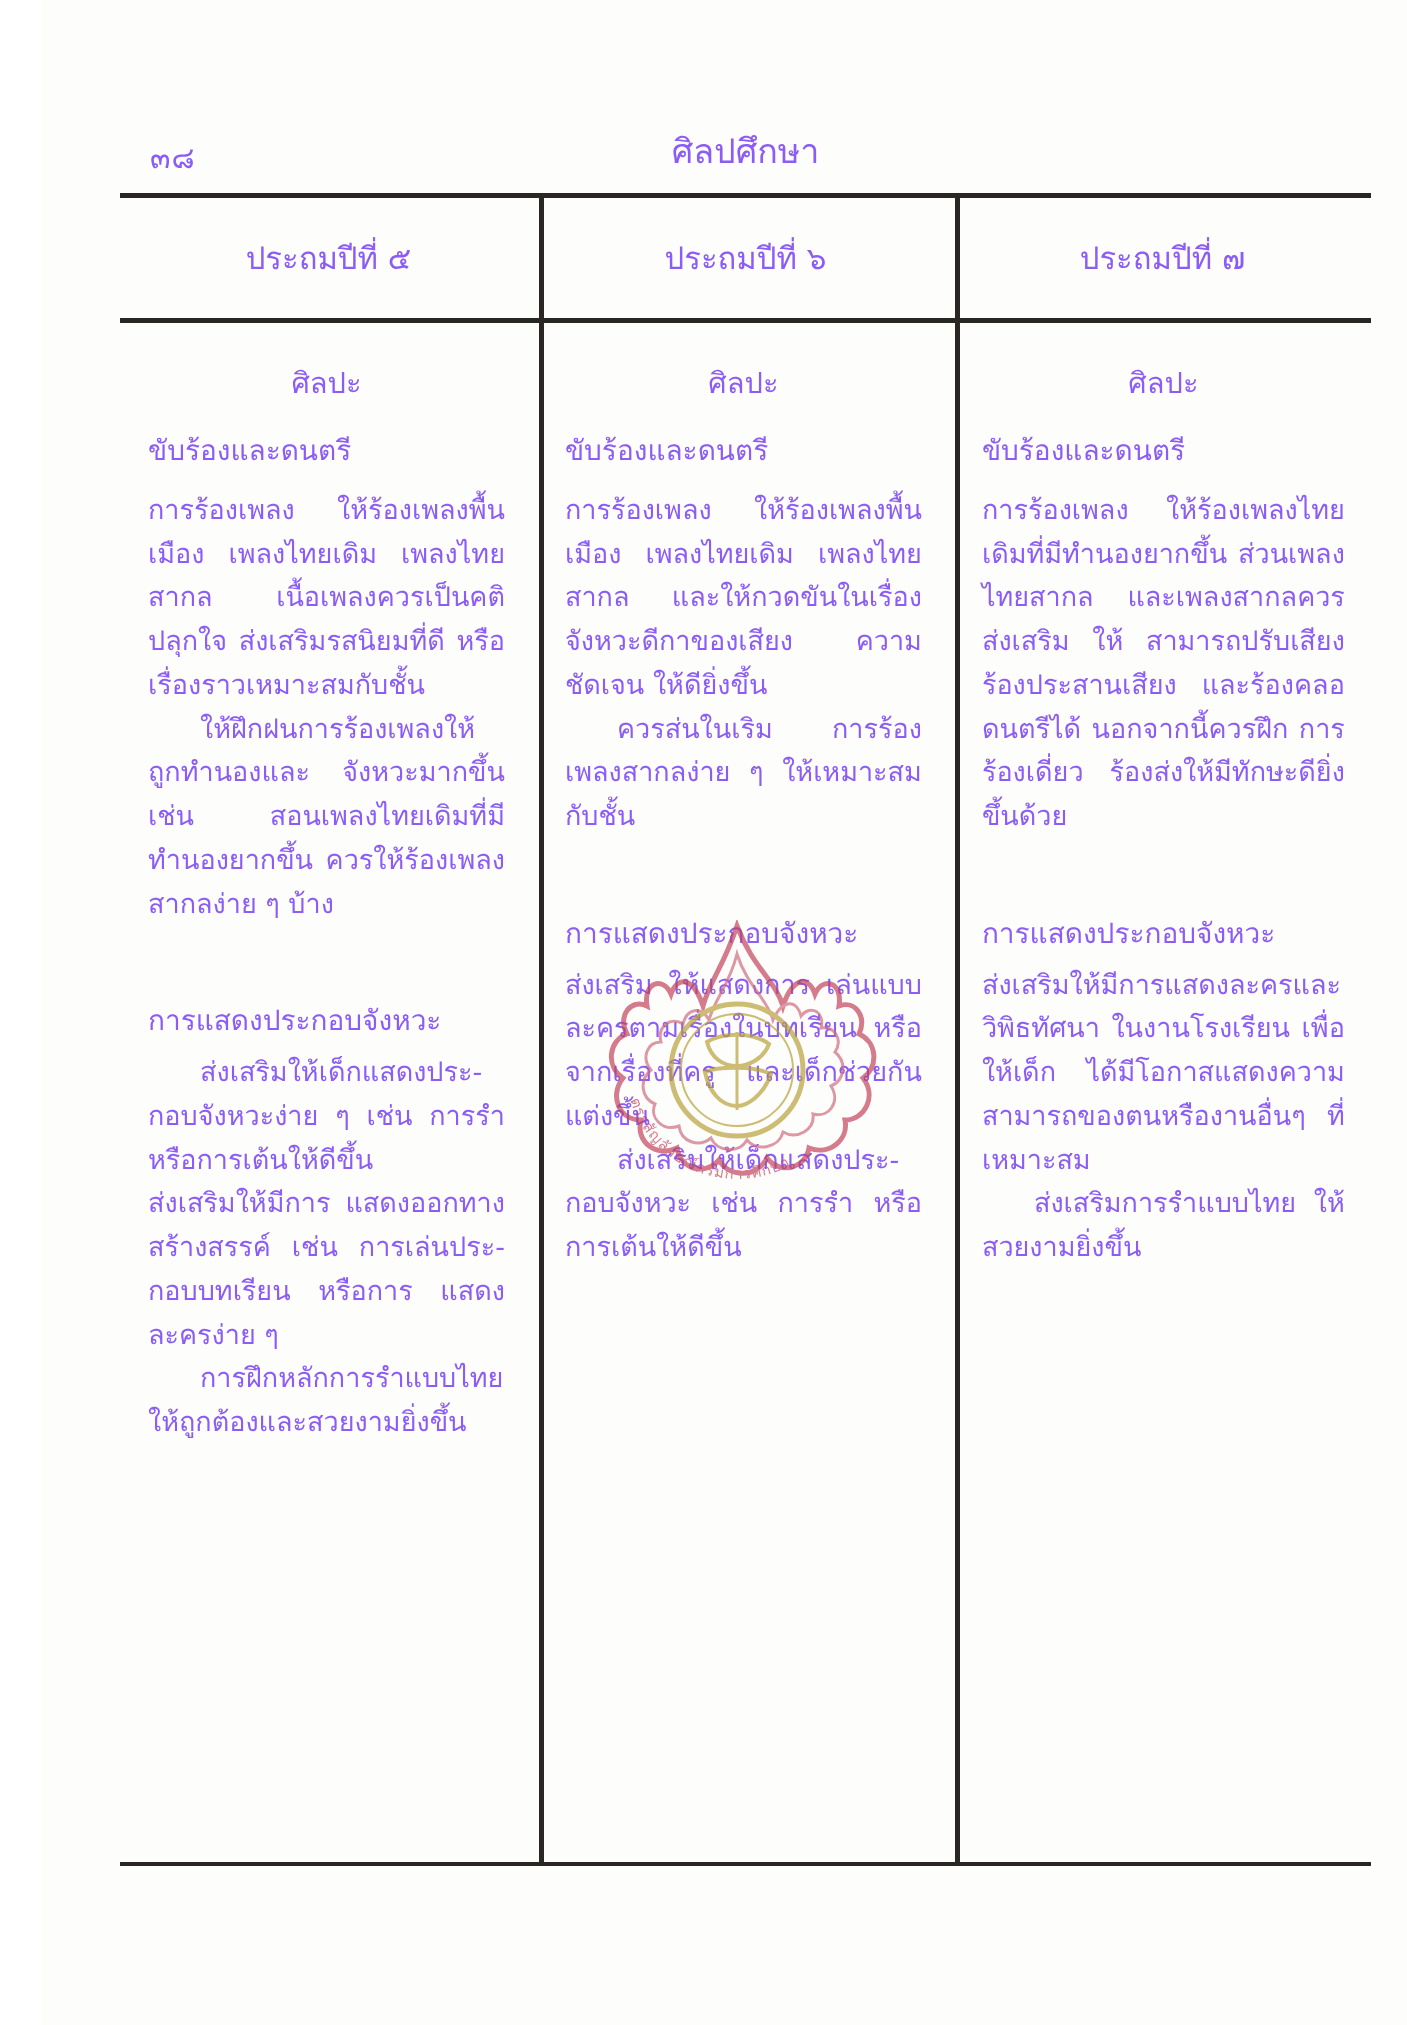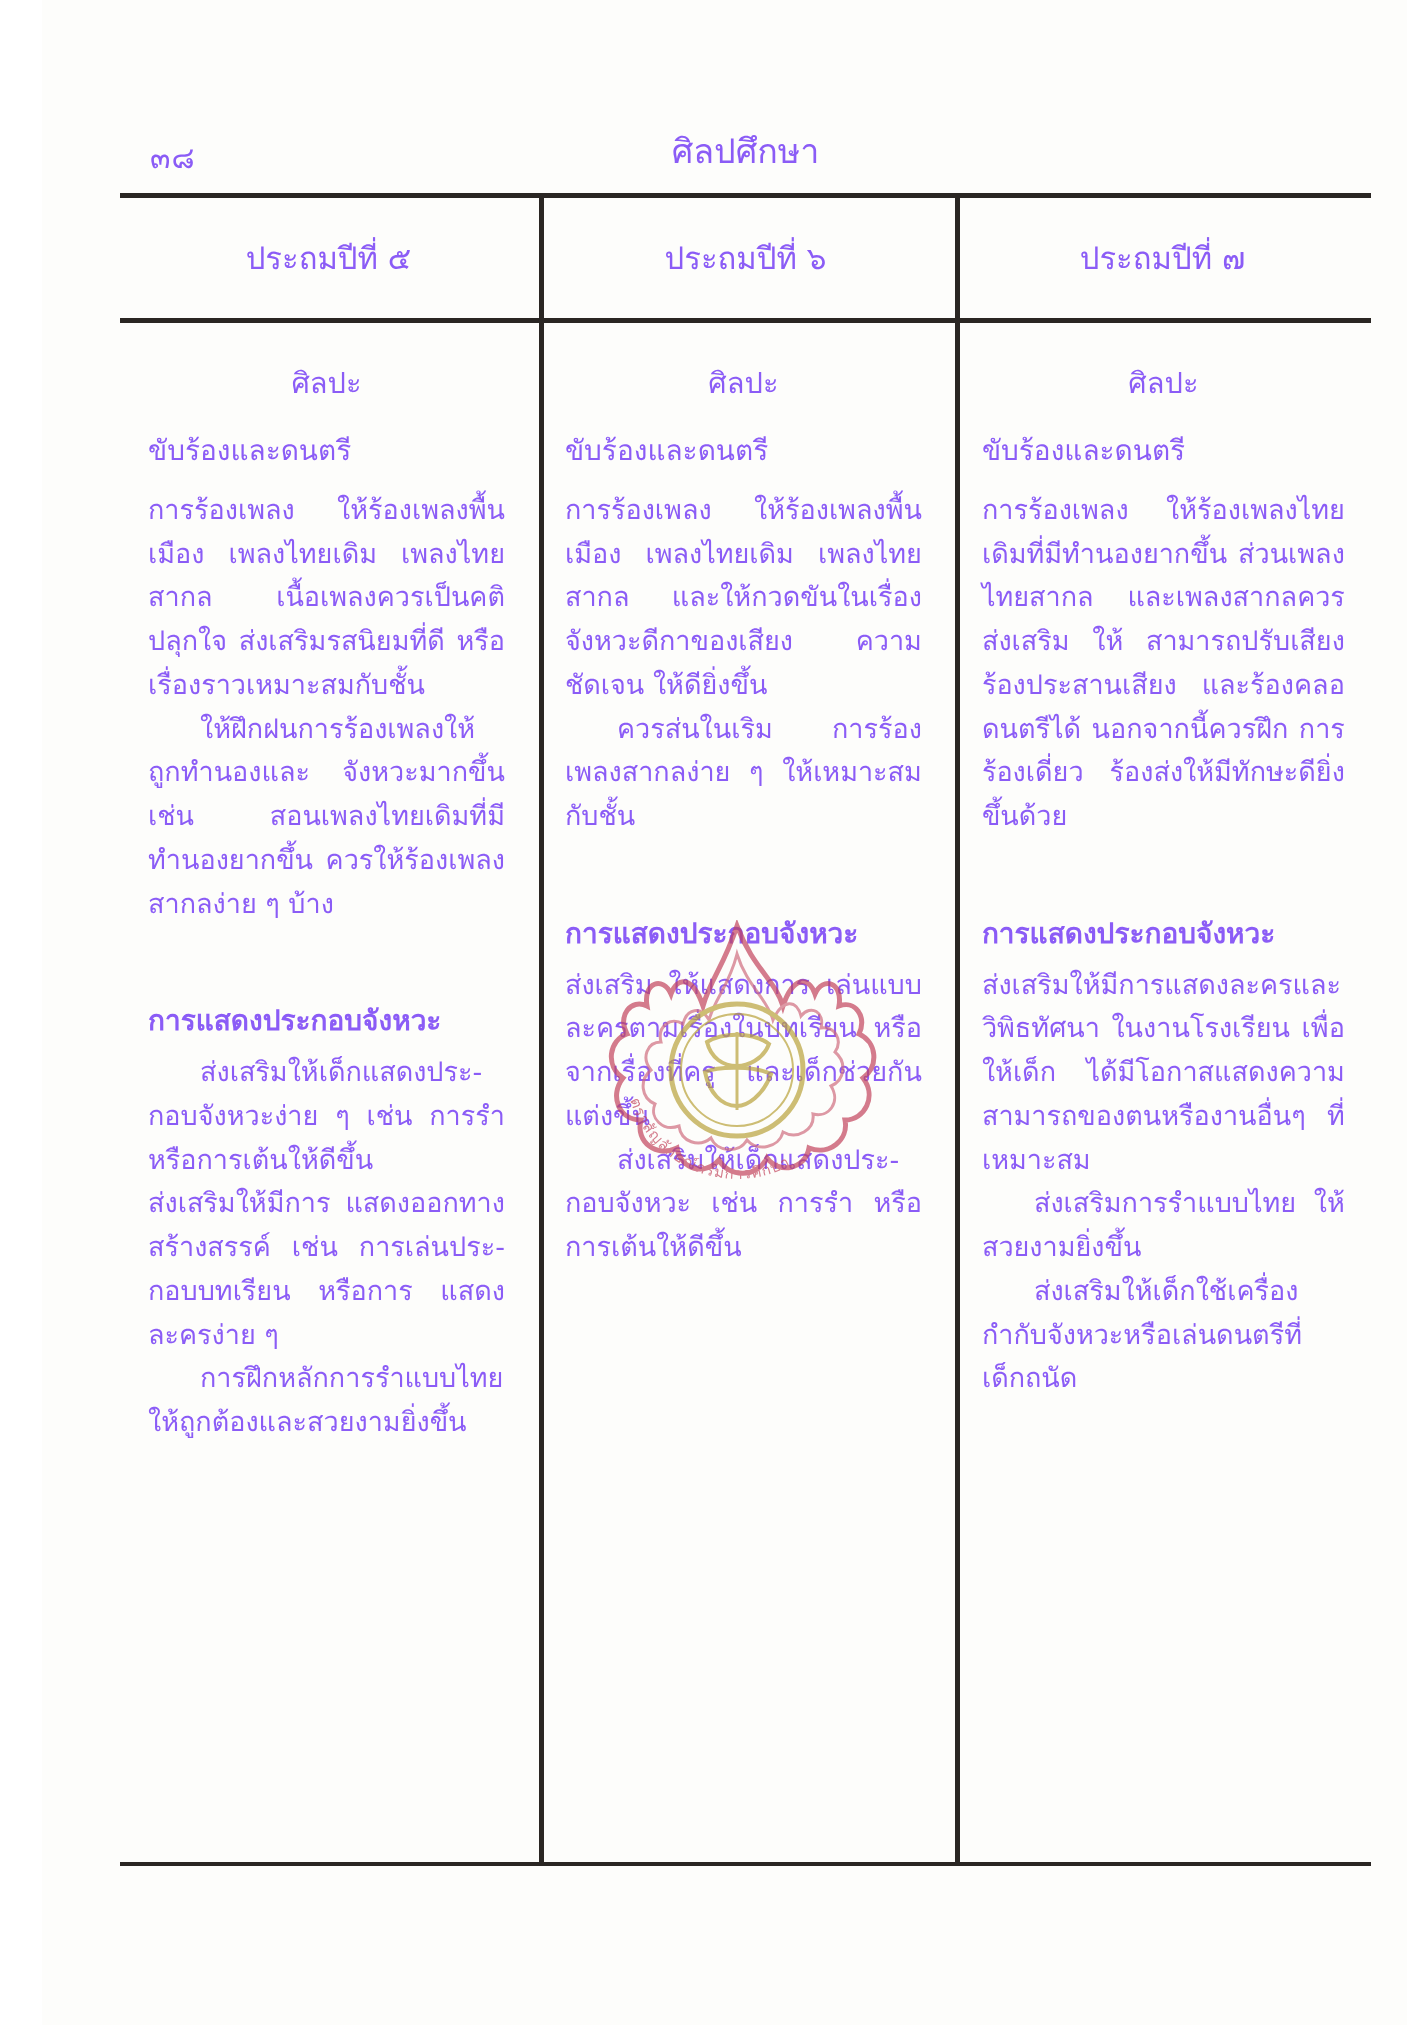--- a/index.html
+++ b/index.html
@@ -125,21 +125,20 @@
     text-align: justify;
     text-justify: inter-word;
   }
   .para.lead-in { text-indent: 0; }
   .para.indent { text-indent: 52px; }
   .block-gap { height: 74px; }
   .topic {
     font-size: 28px;
     line-height: 1.6;
     margin-bottom: 6px;
-    font-weight: bold;
   }
 
   
   .seal {
     position: absolute;
     left: 545px;
     top: 920px;
     width: 300px;
     height: 290px;
     pointer-events: none;
@@ -194,21 +193,20 @@
     </div>
 
     <div class="col col-3">
       <div class="subject">ศิลปะ</div>
       <div class="section-title">ขับร้องและดนตรี</div>
       <p class="para lead-in">การร้องเพลง    ให้ร้องเพลงไทยเดิมที่มีทำนองยากขึ้น ส่วนเพลงไทยสากล  และเพลงสากลควรส่งเสริม ให้ สามารถปรับเสียง  ร้องประสานเสียง  และร้องคลอดนตรีได้    นอกจากนี้ควรฝึก การร้องเดี่ยว  ร้องส่งให้มีทักษะดียิ่งขึ้นด้วย</p>
       <div class="block-gap"></div>
       <div class="topic">การแสดงประกอบจังหวะ</div>
       <p class="para lead-in">ส่งเสริมให้มีการแสดงละครและวิพิธทัศนา ในงานโรงเรียน เพื่อให้เด็ก ได้มีโอกาสแสดงความสามารถของตนหรืองานอื่นๆ ที่เหมาะสม</p>
       <p class="para indent">ส่งเสริมการรำแบบไทย ให้สวยงามยิ่งขึ้น</p>
-      <p class="para indent">ส่งเสริมให้เด็กใช้เครื่องกำกับจังหวะหรือเล่นดนตรีที่เด็กถนัด</p>
     </div>
   </div>
 
   <div class="seal">
     <svg viewBox="0 0 300 290" width="300" height="290" aria-hidden="true">
       <g opacity="0.85">
 
         <path d="M150 6 C166 48 188 60 196 86 C206 56 222 56 228 74 C236 56 256 62 252 86
                  C268 80 280 96 272 114 C290 122 292 146 276 158 C290 176 278 200 258 200
                  C262 220 242 236 222 228 C218 250 192 254 180 238 C170 258 142 258 132 240

